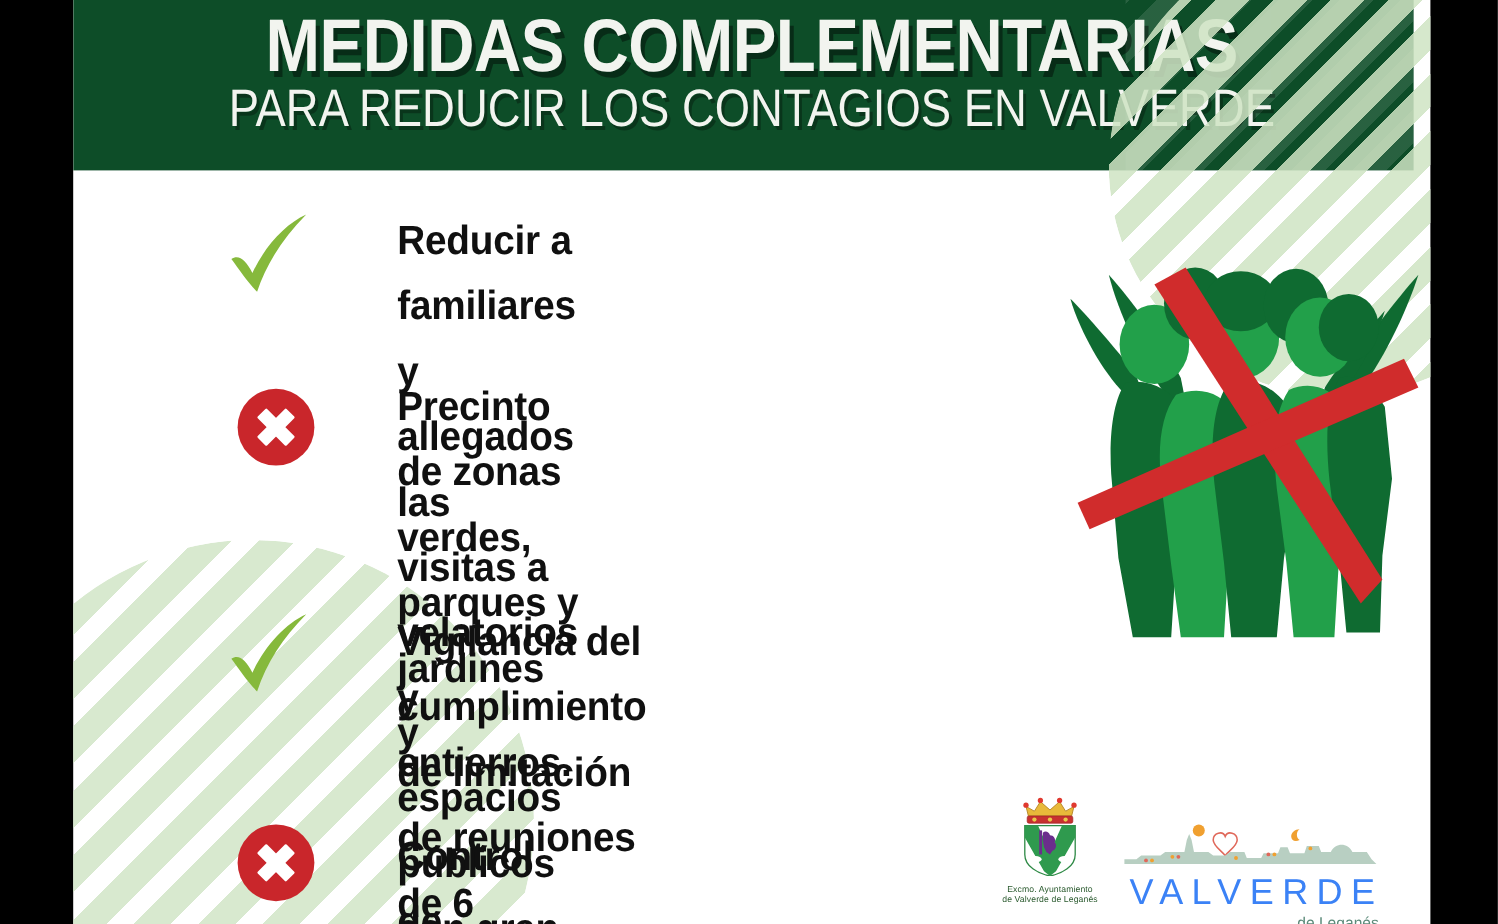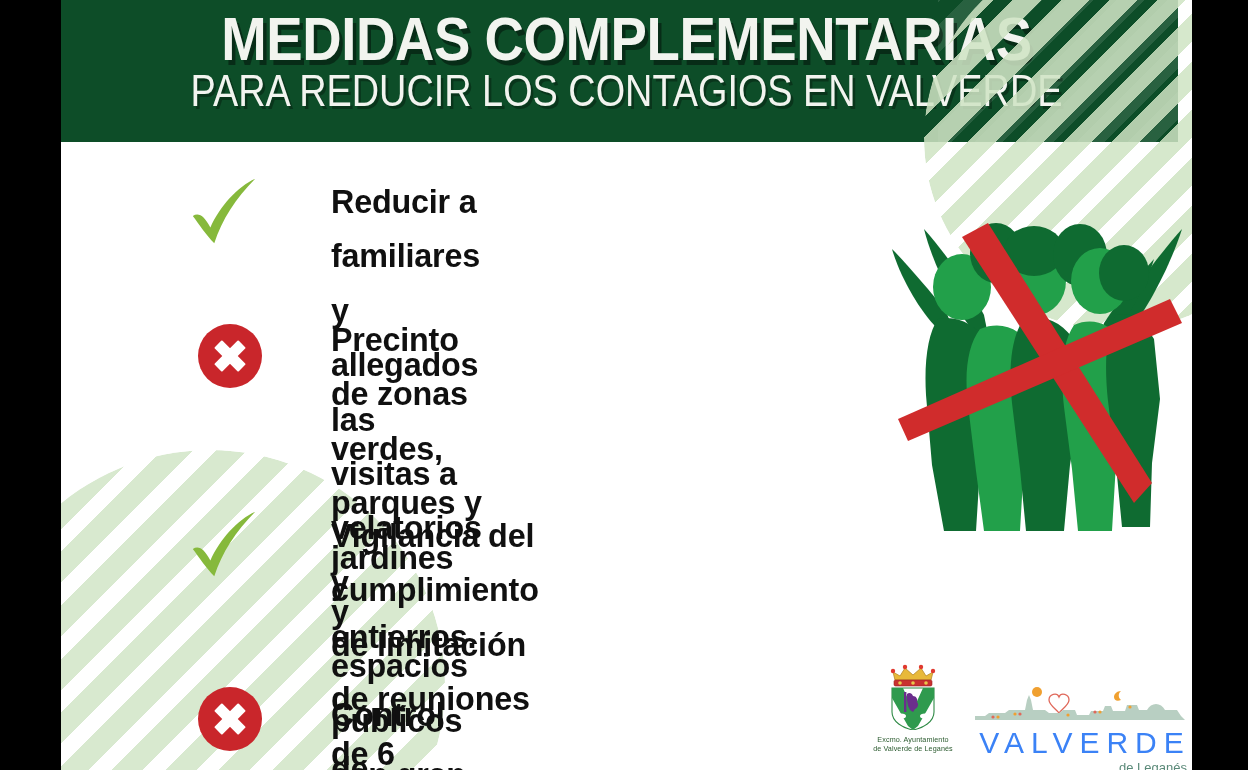--- a/index.html
+++ b/index.html
@@ -154,21 +154,21 @@
   
   #crowd {
     position:absolute;
     left:823px; top:215px;
     width:310px; height:320px;
   }
 
   
   #logos {
     position:absolute;
-    left:745px; bottom:0px;
+    left:707px; bottom:0px;
     width:386px; height:106px;
   }
   #crest-block {
     position:absolute;
     left:62px; top:0px;
     width:90px; text-align:center;
   }
   #crest-caption {
     margin-top:1px;
     font-size:7.2px;

